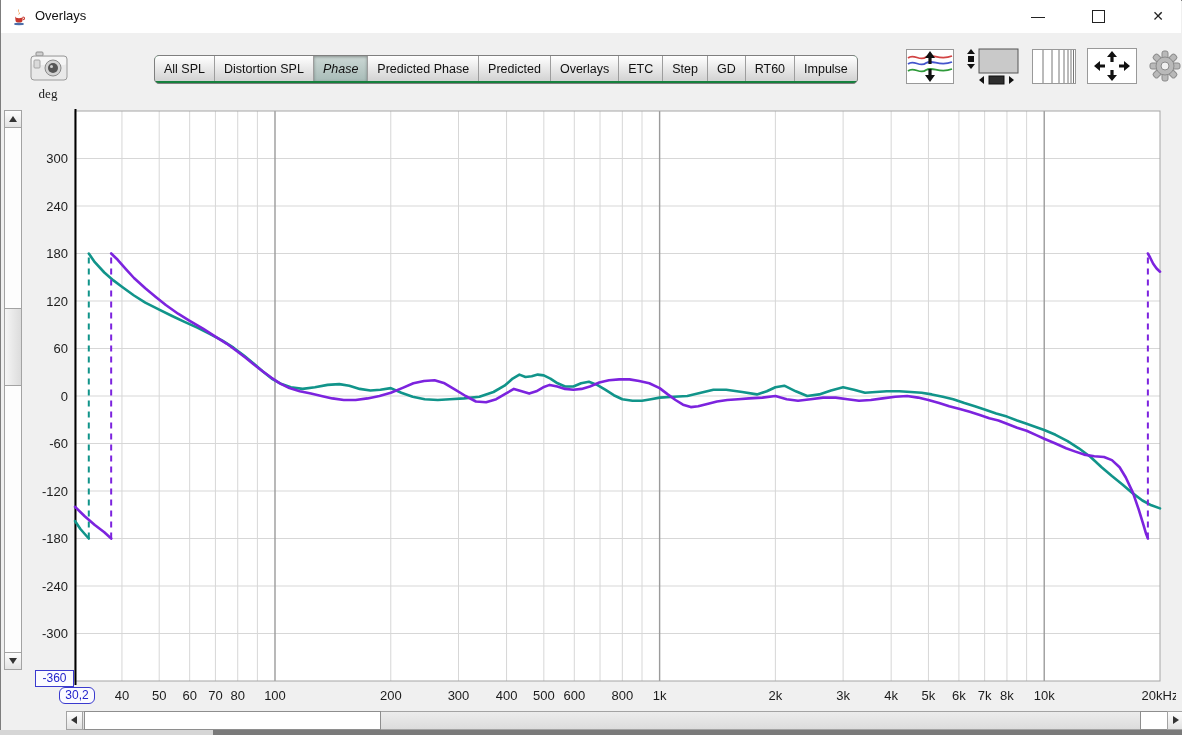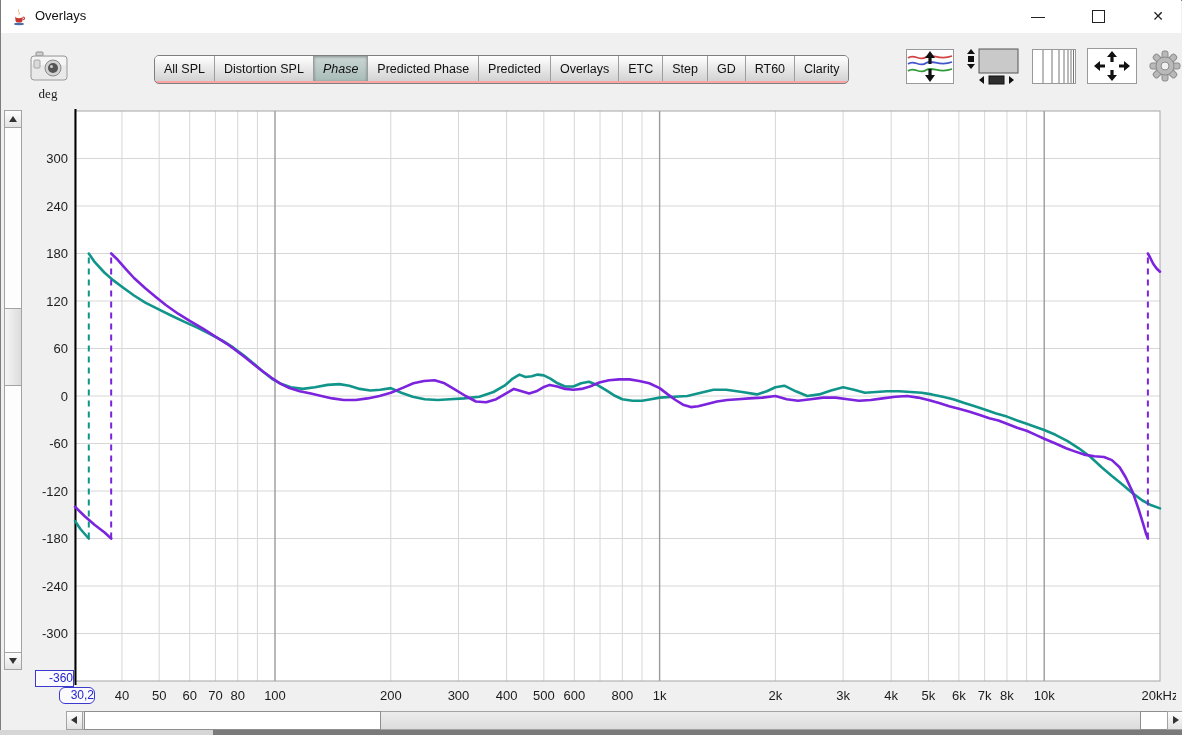--- a/index.html
+++ b/index.html
@@ -12,34 +12,34 @@
   #title-text{position:absolute;left:34px;top:8px;font-size:13px;color:#111;}
   .winbtn{position:absolute;top:0;width:46px;height:32px;text-align:center;line-height:32px;
           font-size:14px;color:#222;cursor:default;}
   #btn-min{left:1014px;}
   #btn-max{left:1074px;}
   #btn-close{left:1134px;}
   #btn-max .maxbox{display:inline-block;width:11px;height:11px;border:1.3px solid #222;vertical-align:middle;margin-top:-2px;}
   
   #capture-btn{position:absolute;left:28px;top:50px;width:42px;height:34px;}
   #view-tabs{position:absolute;left:154px;top:55px;height:27px;display:flex;
-             border:1px solid #7f7f7f;border-radius:5px;background:#fca5a5;overflow:hidden;}
+             border:1px solid #7f7f7f;border-radius:5px;background:#15803d;overflow:hidden;}
   .tab{appearance:none;border:none;margin:0;height:25px;padding:0 9px;font-family:"Liberation Sans",sans-serif;
        font-size:12.5px;color:#111;background:linear-gradient(#ffffff,#d2d2d2);
        border-left:1px solid #9d9d9d;cursor:default;white-space:nowrap;}
   .tab:first-child{border-left:none;}
   .tab.active{background:linear-gradient(#ccd8d5,#a8bcb8);box-shadow:inset 0 1px 3px rgba(0,0,0,.35);font-style:italic;}
   #right-icons{position:absolute;left:896px;top:46px;width:286px;height:44px;display:flex;
                align-items:center;justify-content:flex-end;gap:11px;}
   .iconbox{display:block;}
   
   #deg-label{position:absolute;left:30px;top:86px;width:36px;text-align:center;font-size:13px;color:#1c1c1c;font-family:Liberation Serif, serif;}
   #plot{position:absolute;left:26px;top:100px;}
   .limitbox{position:absolute;border:1px solid #3a3ace;background:#fbfbff;color:#2424cc;
-            font-size:12px;line-height:15px;text-align:right;z-index:5;}
+            font-size:12px;line-height:15px;text-align:center;z-index:5;}
   #ybox{left:35px;top:670px;width:37px;height:15px;}
   #xbox{left:59px;top:687px;width:34px;height:15px;border-radius:6px;}
   
   #vsb{position:absolute;left:4px;top:110px;width:18px;height:560px;background:#fdfdfd;
        border:1px solid #a3a3a3;box-sizing:border-box;}
   .sbbtn{position:absolute;background:linear-gradient(#fdfdfd,#e3e3e3);border:1px solid #a3a3a3;box-sizing:border-box;}
   #vsb-up{left:-1px;top:-1px;width:18px;height:18px;}
   #vsb-down{left:-1px;top:541px;width:18px;height:18px;}
   #vsb-thumb{position:absolute;left:-1px;top:197px;width:18px;height:78px;
              background:linear-gradient(90deg,#f5f5f5,#dcdcdc);border:1px solid #a3a3a3;box-sizing:border-box;}
@@ -95,21 +95,21 @@
       <button class="tab">All SPL</button>
       <button class="tab">Distortion SPL</button>
       <button class="tab active">Phase</button>
       <button class="tab">Predicted Phase</button>
       <button class="tab">Predicted</button>
       <button class="tab">Overlays</button>
       <button class="tab">ETC</button>
       <button class="tab">Step</button>
       <button class="tab">GD</button>
       <button class="tab">RT60</button>
-      <button class="tab">Clarity</button>
+      <button class="tab">Impulse</button>
     </div>
 
   <div id="right-icons">
     <span class="iconbox">
       <svg width="48" height="35" viewBox="0 0 48 35">
         <rect x="0.5" y="0.5" width="47" height="34" fill="#ffffff" stroke="#999"></rect>
         <path d="M2 9 C8 4 14 13 20 8 C27 4 33 12 46 7" fill="none" stroke="#d24444" stroke-width="1.8"></path>
         <path d="M2 15 C8 10 14 19 20 14 C27 10 33 18 46 13" fill="none" stroke="#4455cc" stroke-width="1.8"></path>
         <path d="M2 22 C8 17 14 26 20 21 C27 17 33 25 46 20" fill="none" stroke="#2e9a3a" stroke-width="1.8"></path>
         <path d="M24 2 l5 7 h-3.4 v6 h-3.2 v-6 H19Z" fill="#111"></path>

